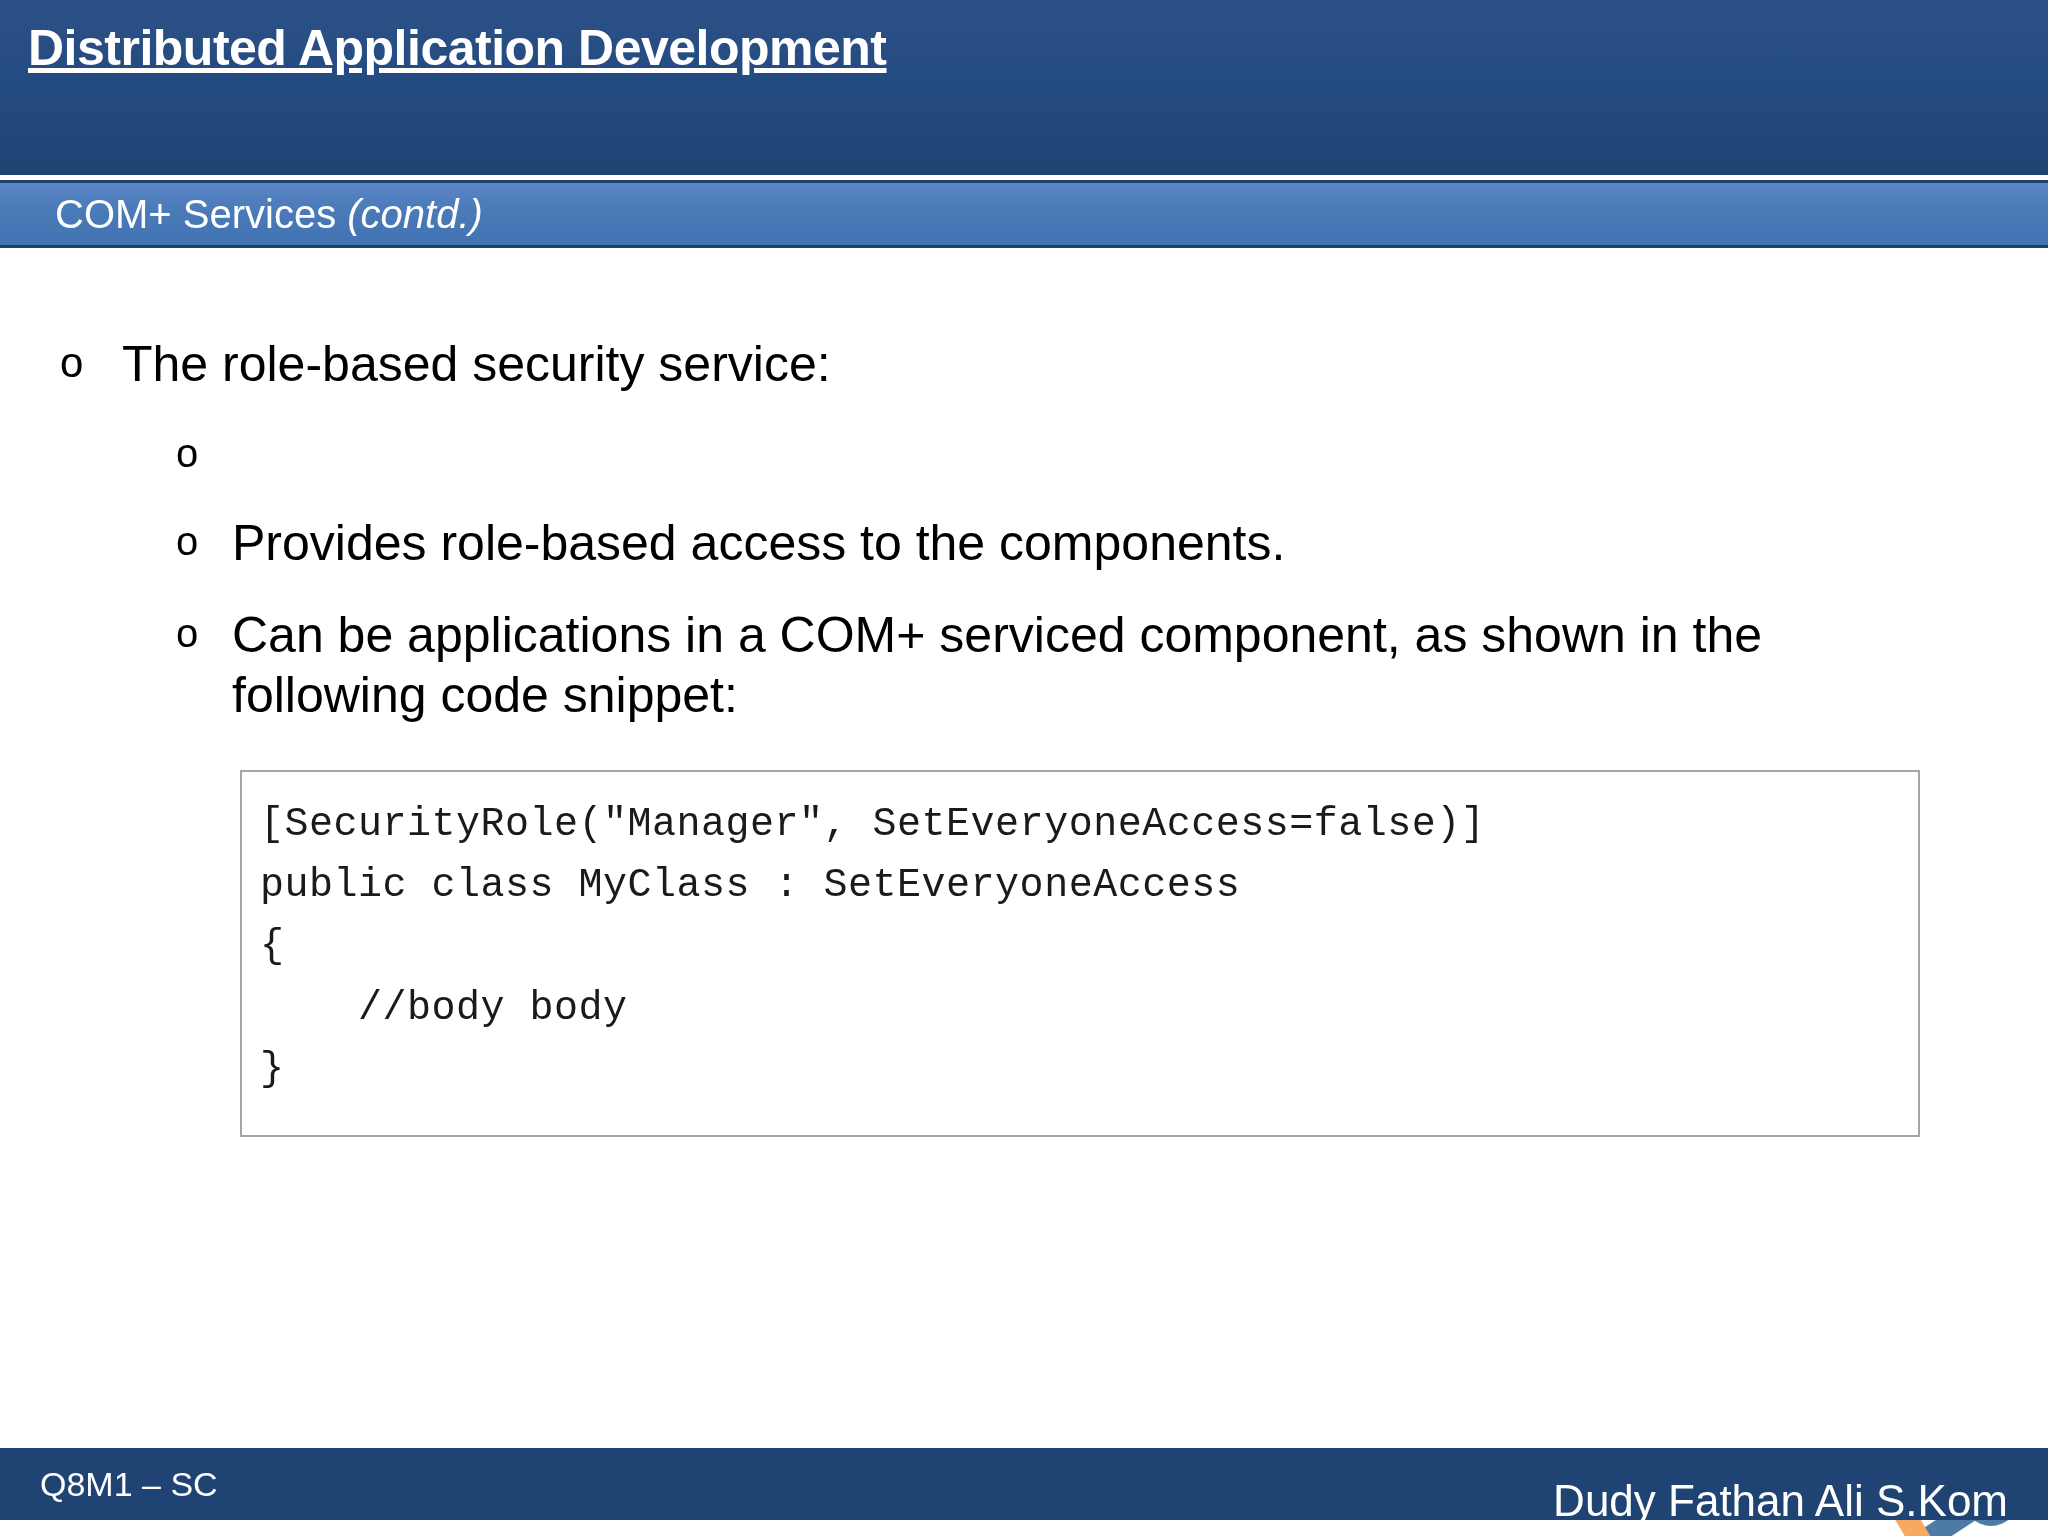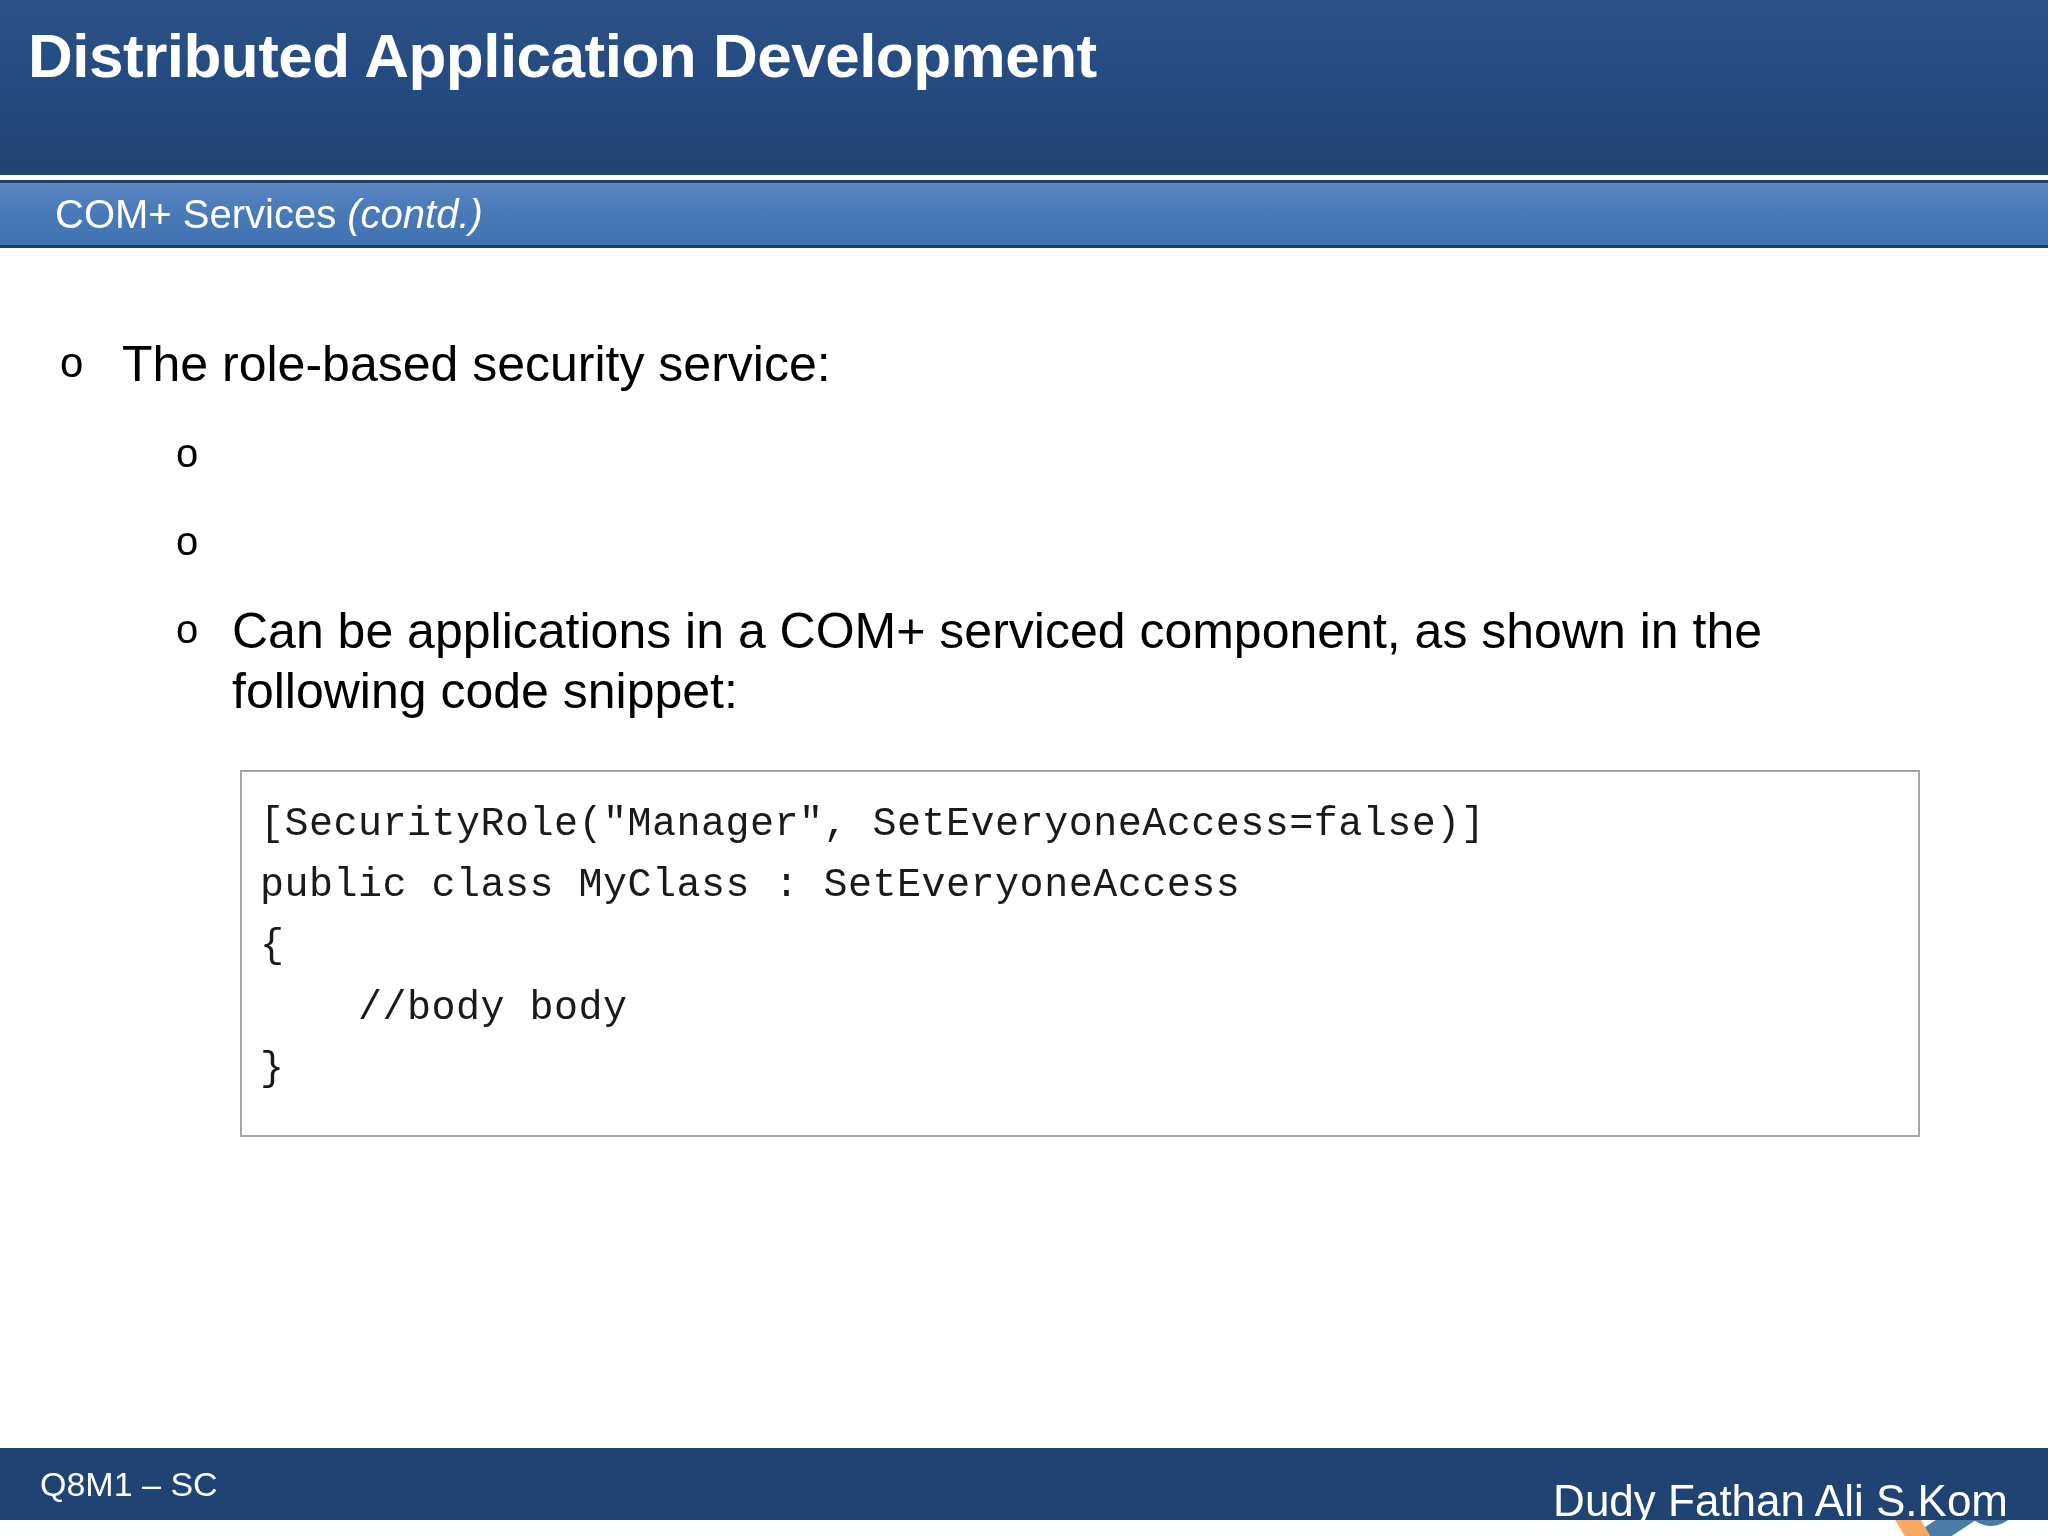--- a/index.html
+++ b/index.html
@@ -22,26 +22,27 @@
     top: 0;
     width: 2048px;
     height: 175px;
     background: linear-gradient(180deg, #2c5186 0%, #254c82 40%, #1f4473 100%);
     box-sizing: border-box;
   }
   .slide-title {
     position: absolute;
     left: 28px;
     top: 20px;
-    font-size: 62px;
+    font-size: 50px;
     font-weight: bold;
     color: #ffffff;
     letter-spacing: -0.5px;
     white-space: nowrap;
     line-height: 1.15;
+    text-decoration: underline;
   }
 
   
   .subtitle-band {
     position: absolute;
     left: 0;
     top: 180px;
     width: 2048px;
     height: 68px;
     background: linear-gradient(180deg, #5b86c4 0%, #4a7ab8 45%, #4273b2 100%);
@@ -187,20 +188,21 @@
   </div>
 
   <div class="sublist">
 
     <div class="bullet-l2">
       <span class="marker">o</span>
     </div>
 
     <div class="bullet-l2">
       <span class="marker">o</span>
+      <span class="text">Provides role-based access to the components.</span>
     </div>
 
     <div class="bullet-l2">
       <span class="marker">o</span>
       <span class="text">Can be applications in a COM+ serviced component, as shown in the following code snippet:</span>
     </div>
 
   </div>
 
   <div class="code-box">

